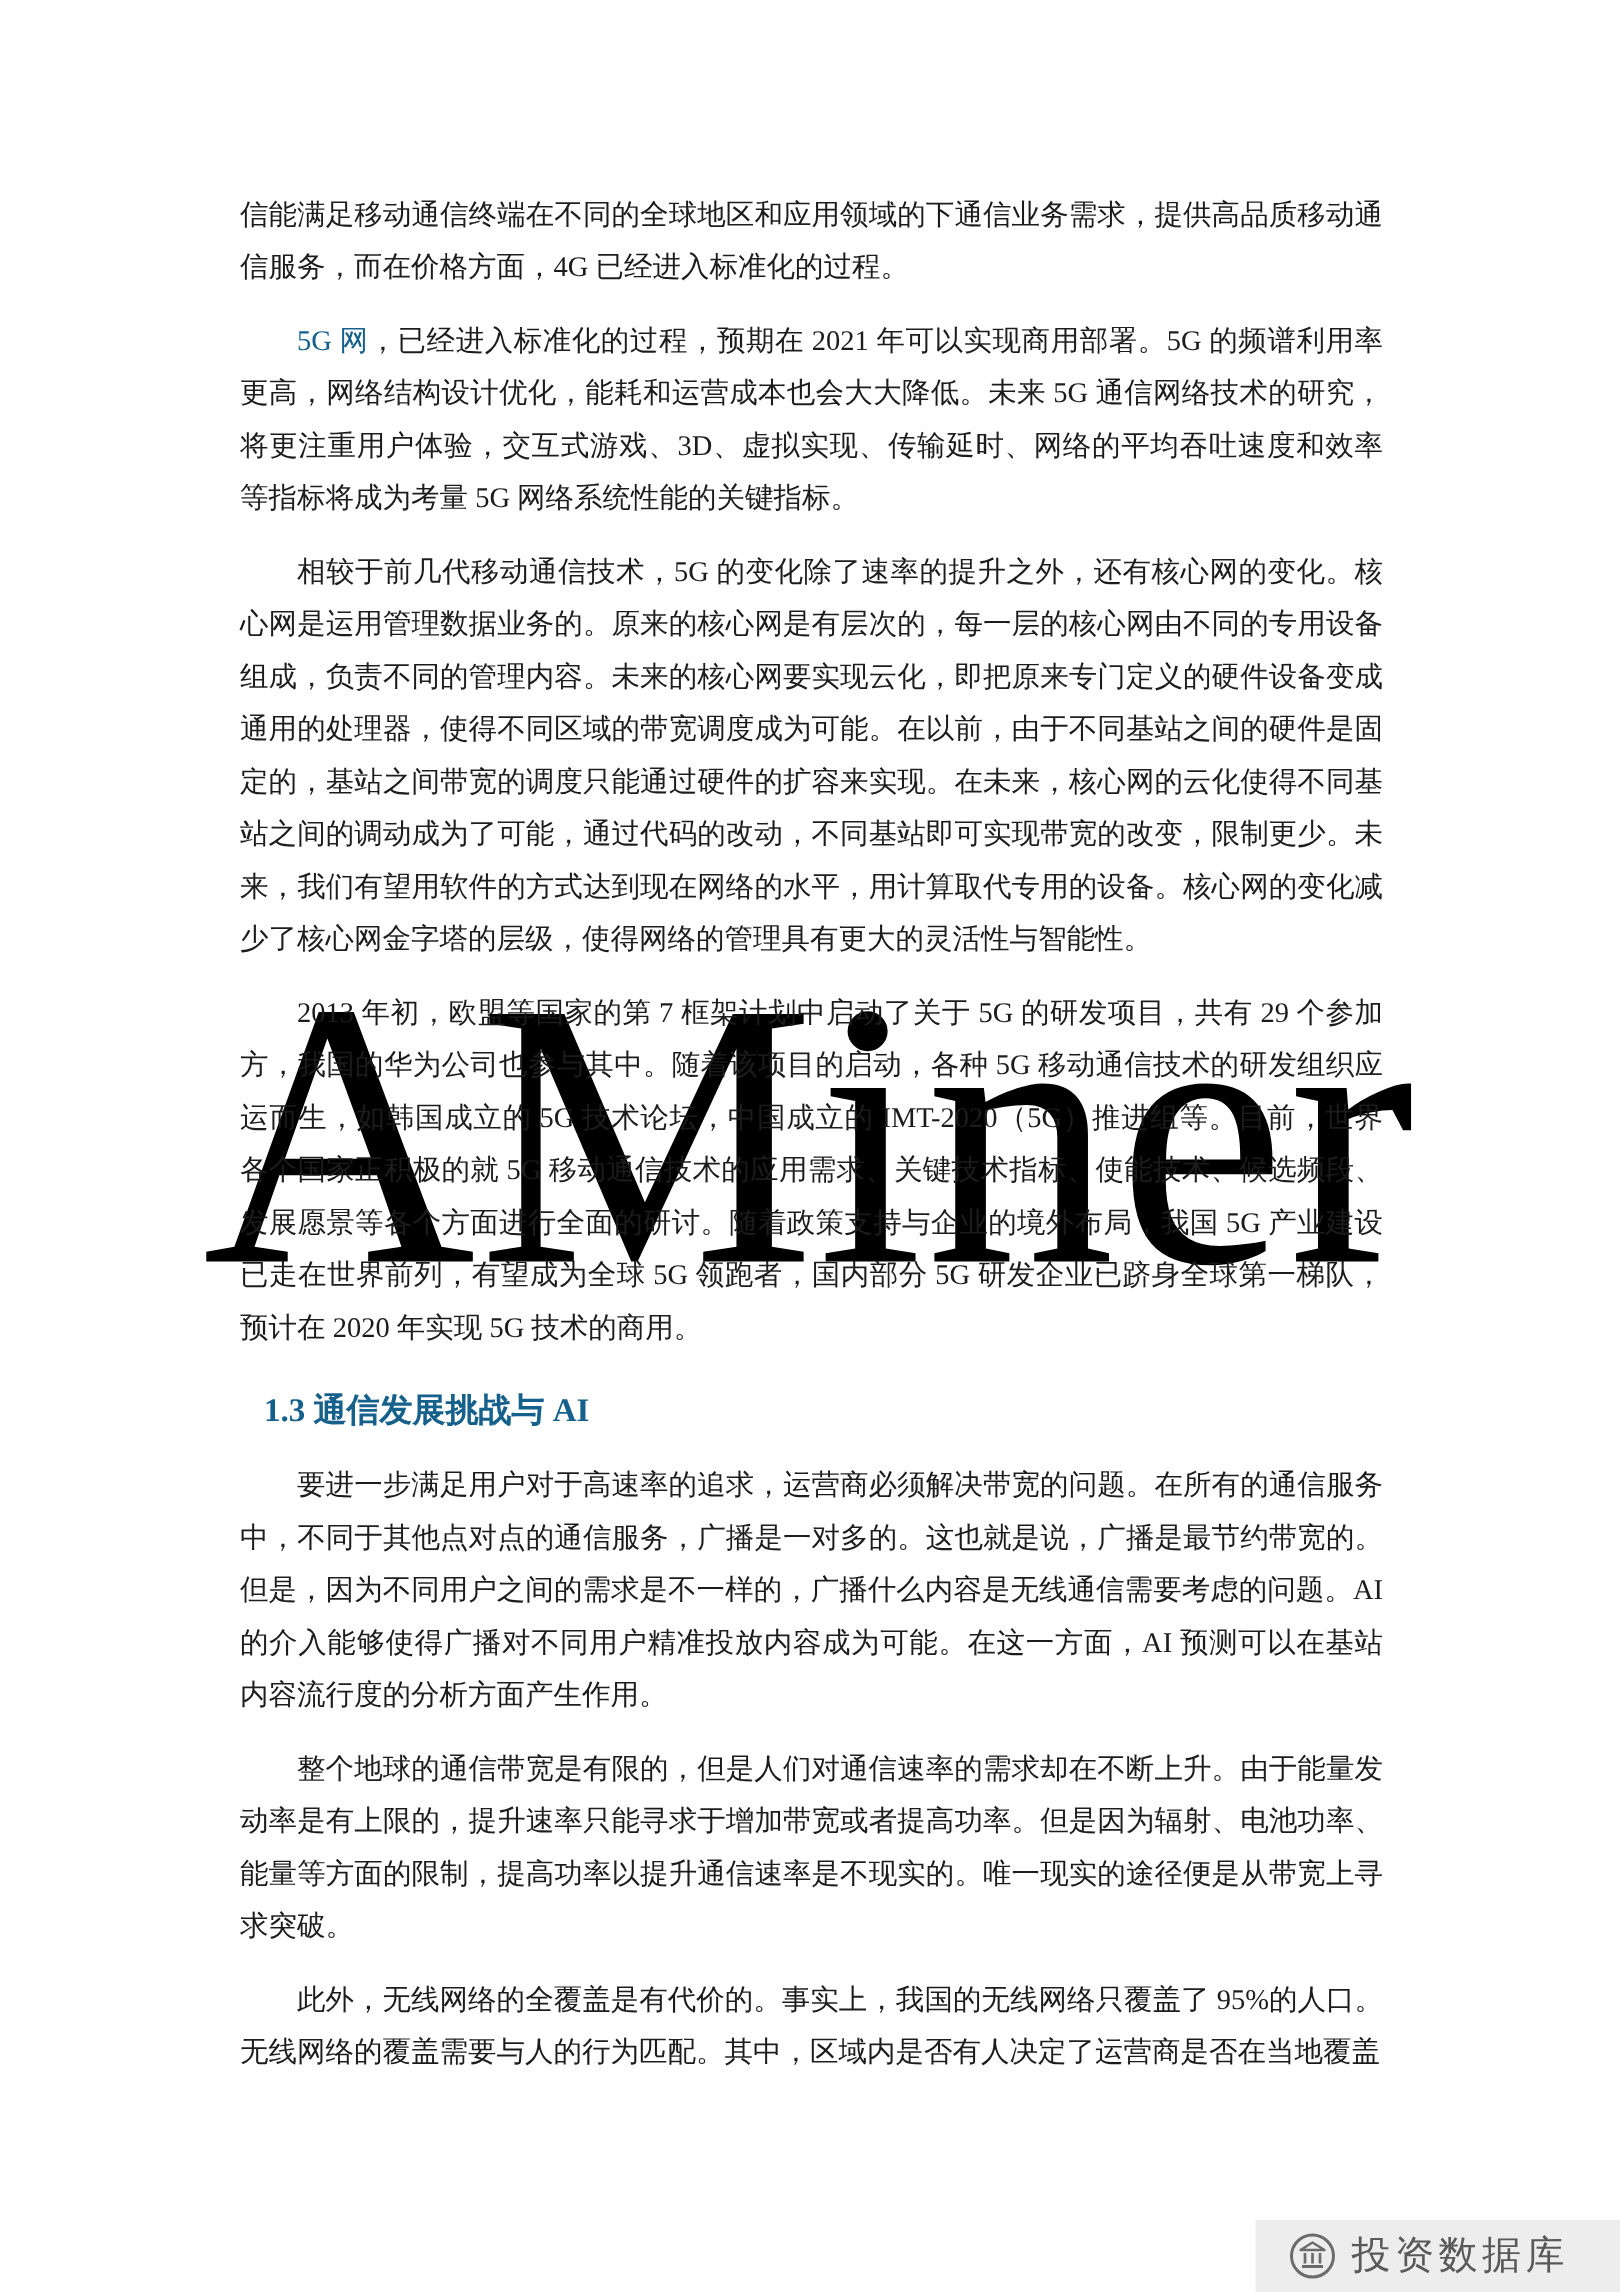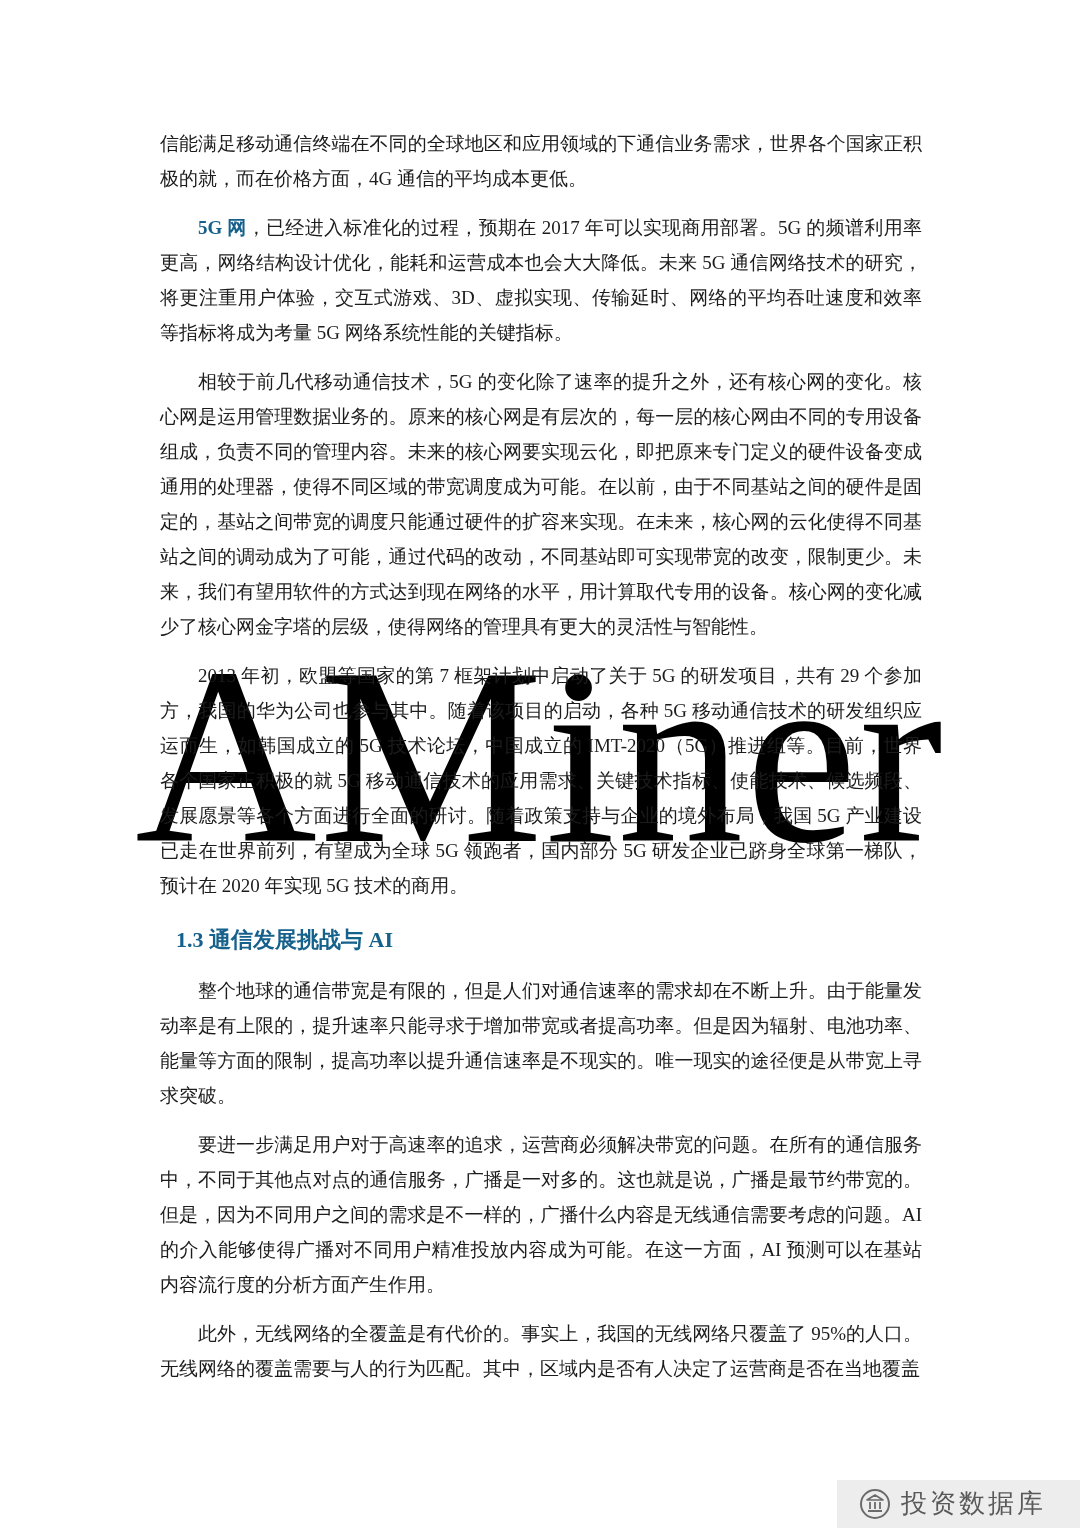--- a/index.html
+++ b/index.html
@@ -40,21 +40,21 @@
     font-size: 19px;
     line-height: 35px;
     text-align: justify;
   }
 
   .para { text-indent: 2em; margin-bottom: 14px; }
   .para.first { text-indent: 0; }
 
   .lead-term {
     color: #16618c;
-    font-weight: bold;
+    font-weight: normal;
   }
 
   .section-heading {
     color: #16618c;
     font-size: 22px;
     font-weight: bold;
     line-height: 30px;
     margin: 22px 0 18px 16px;
     text-align: left;
   }
@@ -96,34 +96,34 @@
 </style>
 </head>
 <body>
 
 <div class="doc-page">
 
   <div class="watermark">AMiner</div>
 
   <main class="content">
 
-    <p class="para first">信能满足移动通信终端在不同的全球地区和应用领域的下通信业务需求，世界各个国家正积极的就，而在价格方面，4G 通信的平均成本更低。</p>
+    <p class="para first">信能满足移动通信终端在不同的全球地区和应用领域的下通信业务需求，提供高品质移动通信服务，而在价格方面，4G 已经进入标准化的过程。</p>
 
-    <p class="para"><span class="lead-term">5G 网</span><span>，已经进入标准化的过程，预期在 2017 年可以实现商用部署。5G 的频谱利用率更高，网络结构设计优化，能耗和运营成本也会大大降低。未来 5G 通信网络技术的研究，将更注重用户体验，交互式游戏、3D、虚拟实现、传输延时、网络的平均吞吐速度和效率等指标将成为考量 5G 网络系统性能的关键指标。</span></p>
+    <p class="para"><span class="lead-term">5G 网</span><span>，已经进入标准化的过程，预期在 2021 年可以实现商用部署。5G 的频谱利用率更高，网络结构设计优化，能耗和运营成本也会大大降低。未来 5G 通信网络技术的研究，将更注重用户体验，交互式游戏、3D、虚拟实现、传输延时、网络的平均吞吐速度和效率等指标将成为考量 5G 网络系统性能的关键指标。</span></p>
 
     <p class="para">相较于前几代移动通信技术，5G 的变化除了速率的提升之外，还有核心网的变化。核心网是运用管理数据业务的。原来的核心网是有层次的，每一层的核心网由不同的专用设备组成，负责不同的管理内容。未来的核心网要实现云化，即把原来专门定义的硬件设备变成通用的处理器，使得不同区域的带宽调度成为可能。在以前，由于不同基站之间的硬件是固定的，基站之间带宽的调度只能通过硬件的扩容来实现。在未来，核心网的云化使得不同基站之间的调动成为了可能，通过代码的改动，不同基站即可实现带宽的改变，限制更少。未来，我们有望用软件的方式达到现在网络的水平，用计算取代专用的设备。核心网的变化减少了核心网金字塔的层级，使得网络的管理具有更大的灵活性与智能性。</p>
 
     <p class="para">2013 年初，欧盟等国家的第 7 框架计划中启动了关于 5G 的研发项目，共有 29 个参加方，我国的华为公司也参与其中。随着该项目的启动，各种 5G 移动通信技术的研发组织应运而生，如韩国成立的 5G 技术论坛，中国成立的 IMT-2020（5G）推进组等。目前，世界各个国家正积极的就 5G 移动通信技术的应用需求、关键技术指标、使能技术、候选频段、发展愿景等各个方面进行全面的研讨。随着政策支持与企业的境外布局，我国 5G 产业建设已走在世界前列，有望成为全球 5G 领跑者，国内部分 5G 研发企业已跻身全球第一梯队，预计在 2020 年实现 5G 技术的商用。</p>
 
     <h2 class="section-heading">1.3 通信发展挑战与 AI</h2>
 
 
+    <p class="para">要进一步满足用户对于高速率的追求，运营商必须解决带宽的问题。在所有的通信服务中，不同于其他点对点的通信服务，广播是一对多的。这也就是说，广播是最节约带宽的。但是，因为不同用户之间的需求是不一样的，广播什么内容是无线通信需要考虑的问题。AI 的介入能够使得广播对不同用户精准投放内容成为可能。在这一方面，AI 预测可以在基站内容流行度的分析方面产生作用。</p>
+
     <p class="para">整个地球的通信带宽是有限的，但是人们对通信速率的需求却在不断上升。由于能量发动率是有上限的，提升速率只能寻求于增加带宽或者提高功率。但是因为辐射、电池功率、能量等方面的限制，提高功率以提升通信速率是不现实的。唯一现实的途径便是从带宽上寻求突破。</p>
-
-    <p class="para">要进一步满足用户对于高速率的追求，运营商必须解决带宽的问题。在所有的通信服务中，不同于其他点对点的通信服务，广播是一对多的。这也就是说，广播是最节约带宽的。但是，因为不同用户之间的需求是不一样的，广播什么内容是无线通信需要考虑的问题。AI 的介入能够使得广播对不同用户精准投放内容成为可能。在这一方面，AI 预测可以在基站内容流行度的分析方面产生作用。</p>
 
     <p class="para">此外，无线网络的全覆盖是有代价的。事实上，我国的无线网络只覆盖了 95%的人口。无线网络的覆盖需要与人的行为匹配。其中，区域内是否有人决定了运营商是否在当地覆盖</p>
 
   </main>
 
   <footer class="footer">
     <div class="footer-badge">
       <span class="footer-logo">
         <svg viewBox="0 0 32 32" width="32" height="32" aria-hidden="true">
           <circle cx="16" cy="16" r="14" fill="none" stroke="#6b6b6b" stroke-width="2"></circle>

